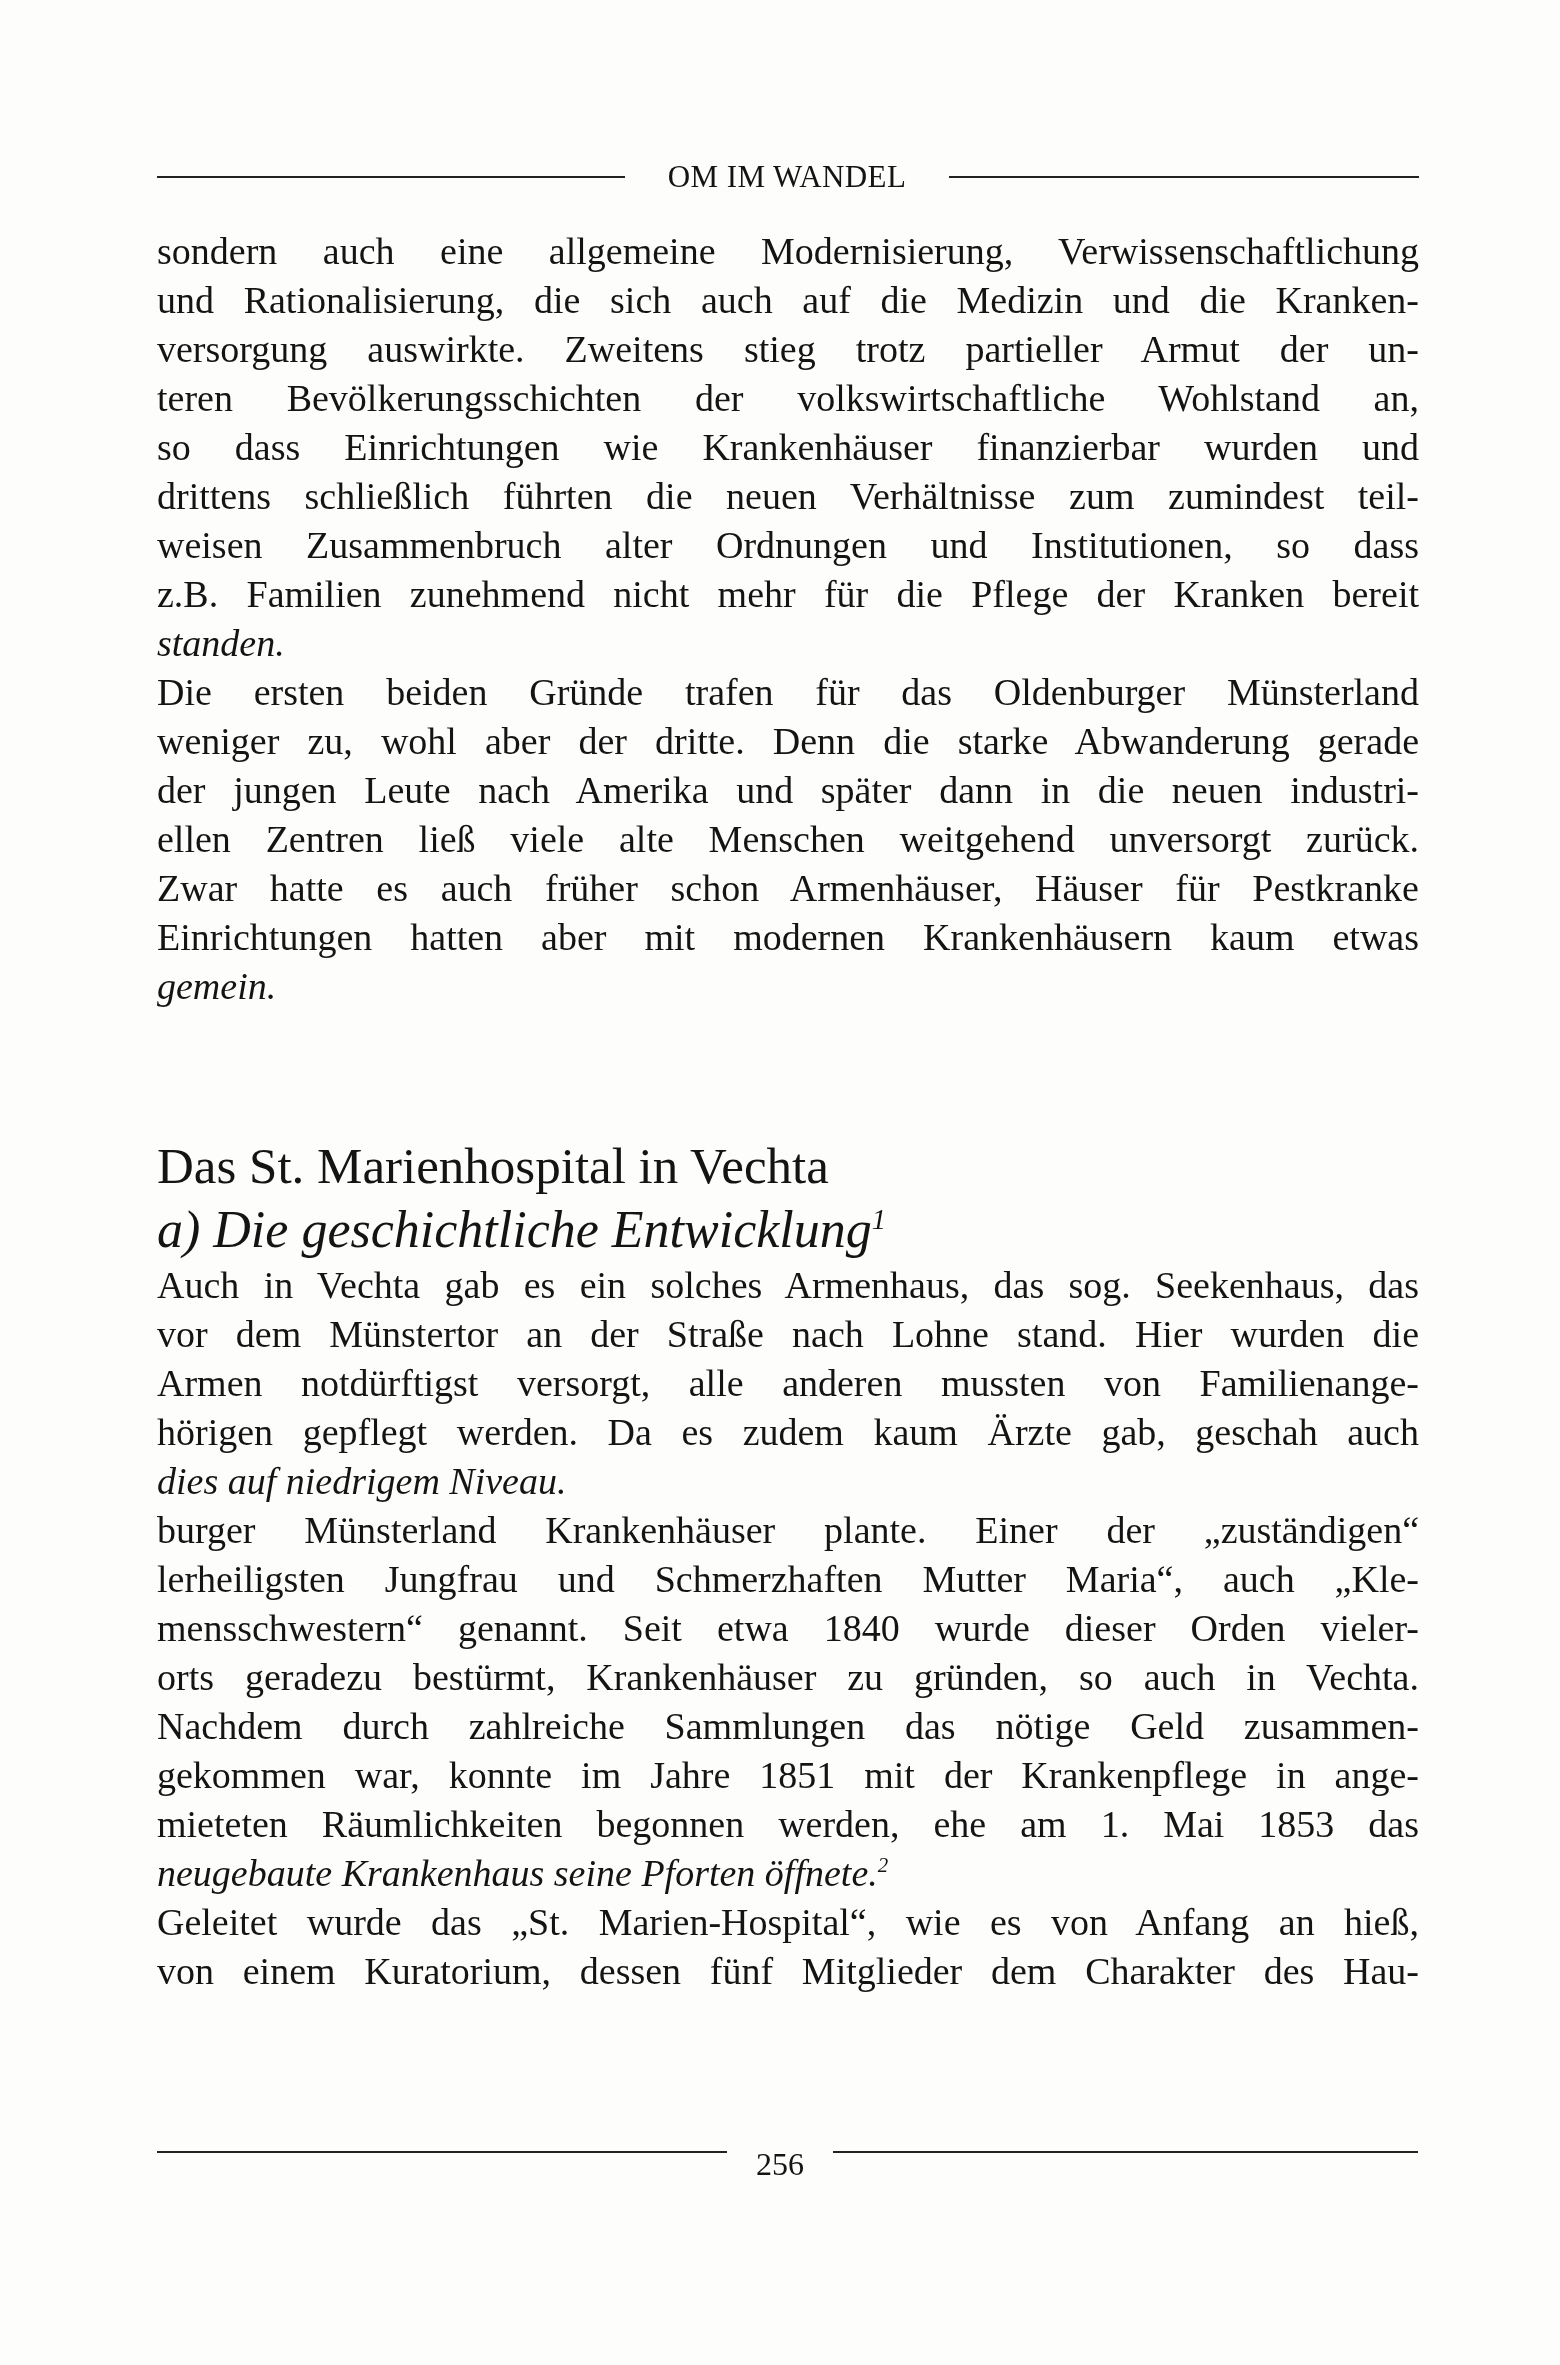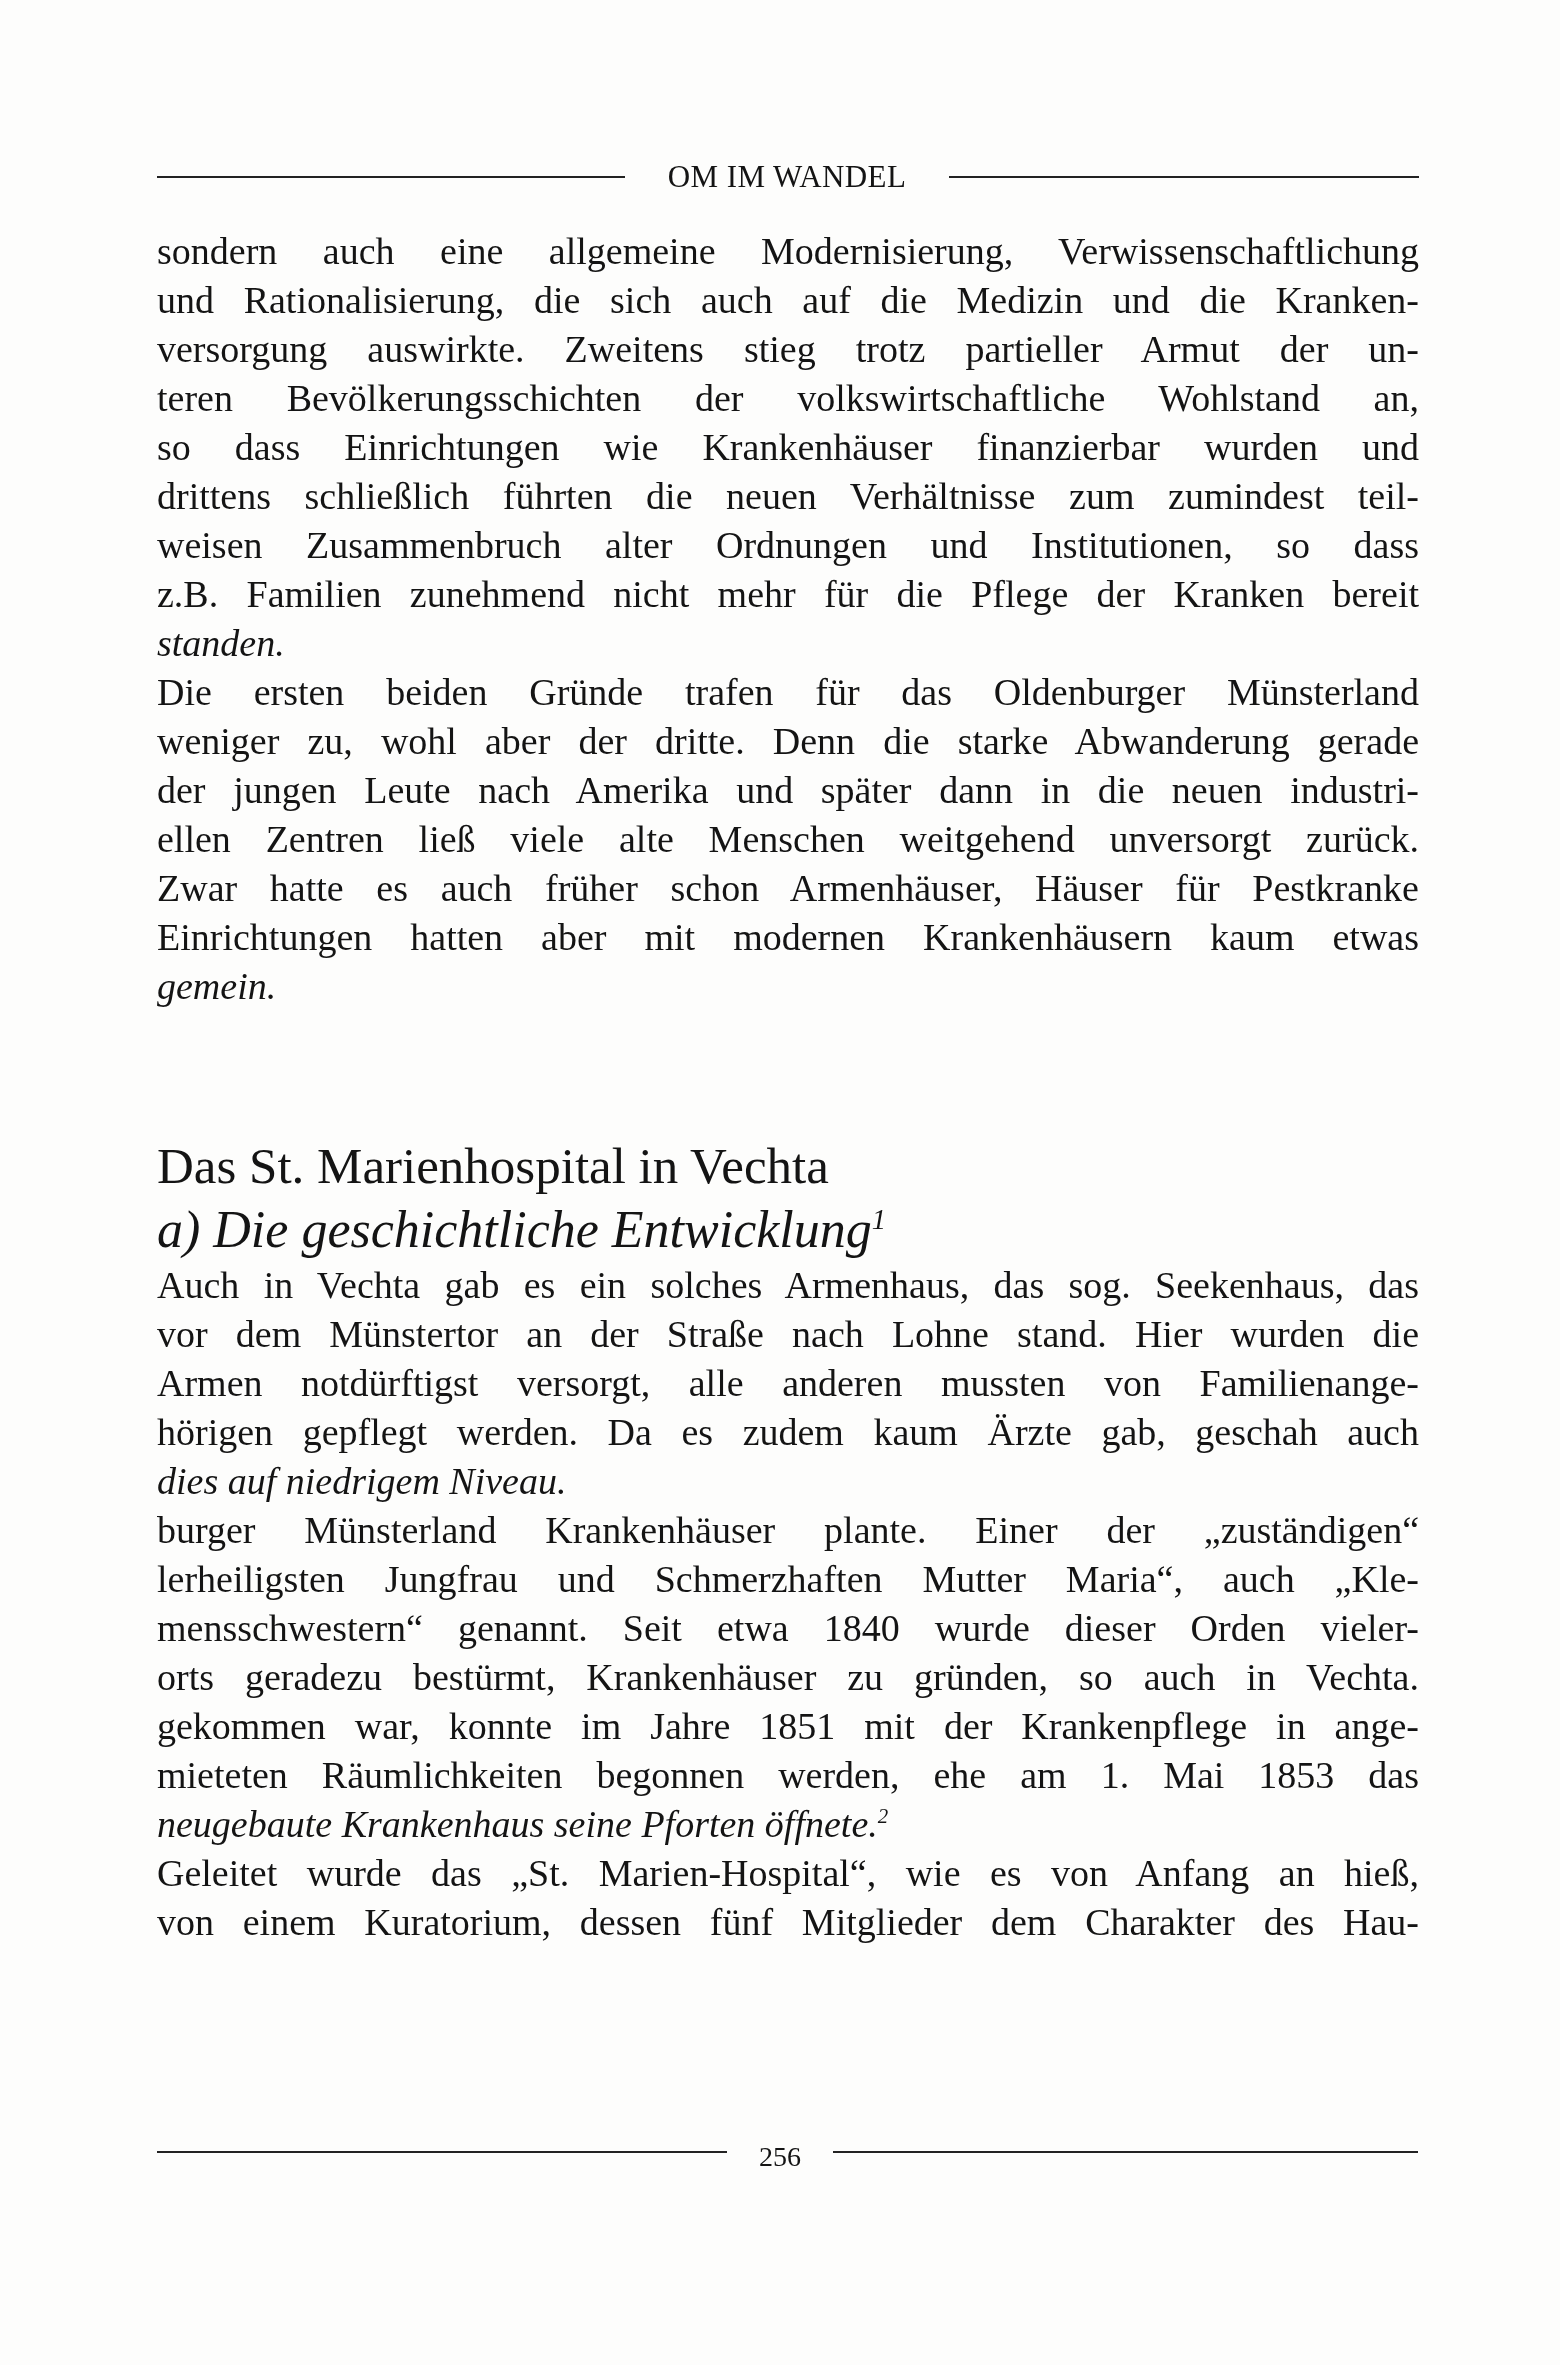--- a/index.html
+++ b/index.html
@@ -105,23 +105,23 @@
     top: 2131px;
     width: 1262px;
     height: 38px;
   }
   .footer-rule-left { left: 0; top: 20px; width: 570px; }
   .footer-rule-right { left: 676px; top: 20px; width: 585px; }
   .page-number {
     position: absolute;
     left: 570px;
     width: 106px;
-    top: 8px;
+    top: 16px;
     text-align: center;
-    font-size: 28px;
+    font-size: 32px;
     line-height: 35px;
   }
 </style>
 </head>
 <body>
 
 <div class="page">
 
   <div class="running-header">
     <div class="rule header-rule-left"></div>
@@ -154,20 +154,21 @@
   <div class="text-block block-2">
     <span class="line">Auch in Vechta gab es ein solches Armenhaus, das sog. Seekenhaus, das</span>
     <span class="line">vor dem Münstertor an der Straße nach Lohne stand. Hier wurden die</span>
     <span class="line">Armen notdürftigst versorgt, alle anderen mussten von Familienange-</span>
     <span class="line">hörigen gepflegt werden. Da es zudem kaum Ärzte gab, geschah auch</span>
     <span class="line last">dies auf niedrigem Niveau.</span>
     <span class="line">burger Münsterland Krankenhäuser plante. Einer der „zuständigen“</span>
     <span class="line">lerheiligsten Jungfrau und Schmerzhaften Mutter Maria“, auch „Kle-</span>
     <span class="line">mensschwestern“ genannt. Seit etwa 1840 wurde dieser Orden vieler-</span>
     <span class="line">orts geradezu bestürmt, Krankenhäuser zu gründen, so auch in Vechta.</span>
+    <span class="line">Nachdem durch zahlreiche Sammlungen das nötige Geld zusammen-</span>
     <span class="line">gekommen war, konnte im Jahre 1851 mit der Krankenpflege in ange-</span>
     <span class="line">mieteten  Räumlichkeiten begonnen werden, ehe am 1. Mai 1853 das</span>
     <span class="line last"><span>neugebaute Krankenhaus seine Pforten öffnete.</span><sup class="fn">2</sup></span>
     <span class="line">Geleitet wurde das „St. Marien-Hospital“, wie es von Anfang an hieß,</span>
     <span class="line">von einem Kuratorium, dessen fünf Mitglieder dem Charakter des Hau-</span>
   </div>
 
   <div class="running-footer">
     <div class="rule footer-rule-left"></div>
     <div class="page-number">256</div>

